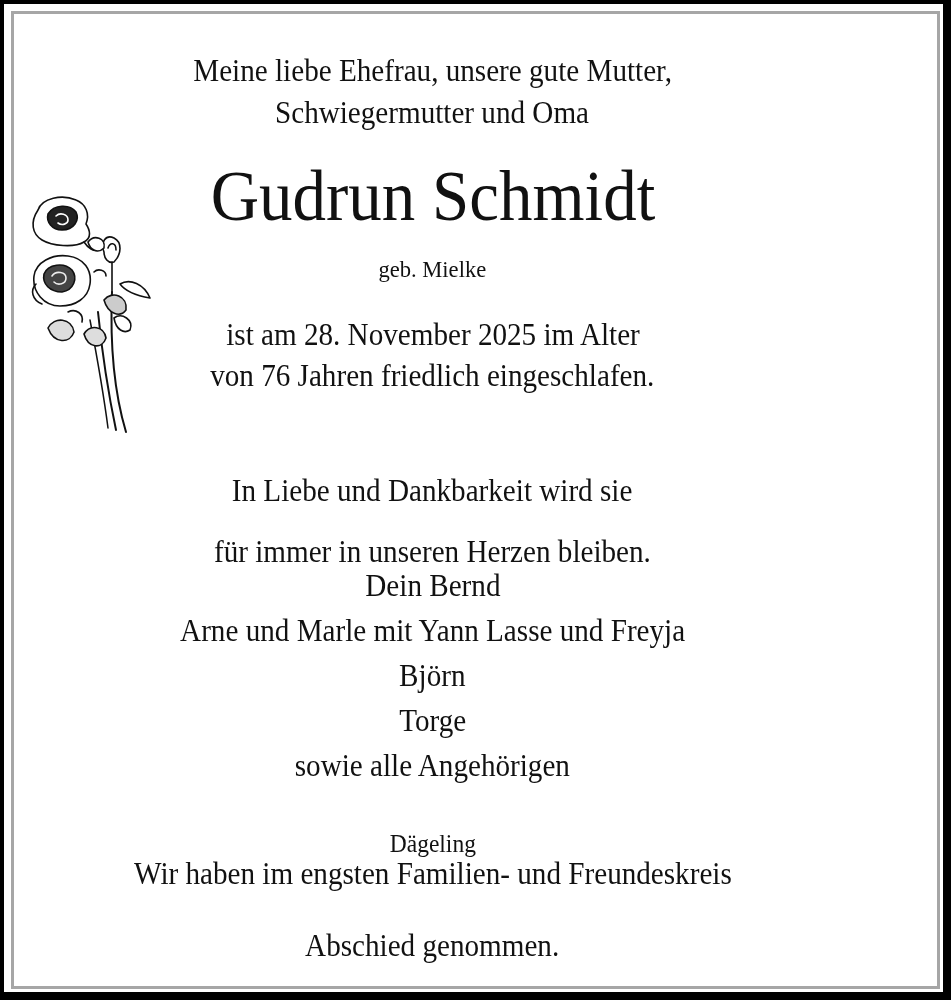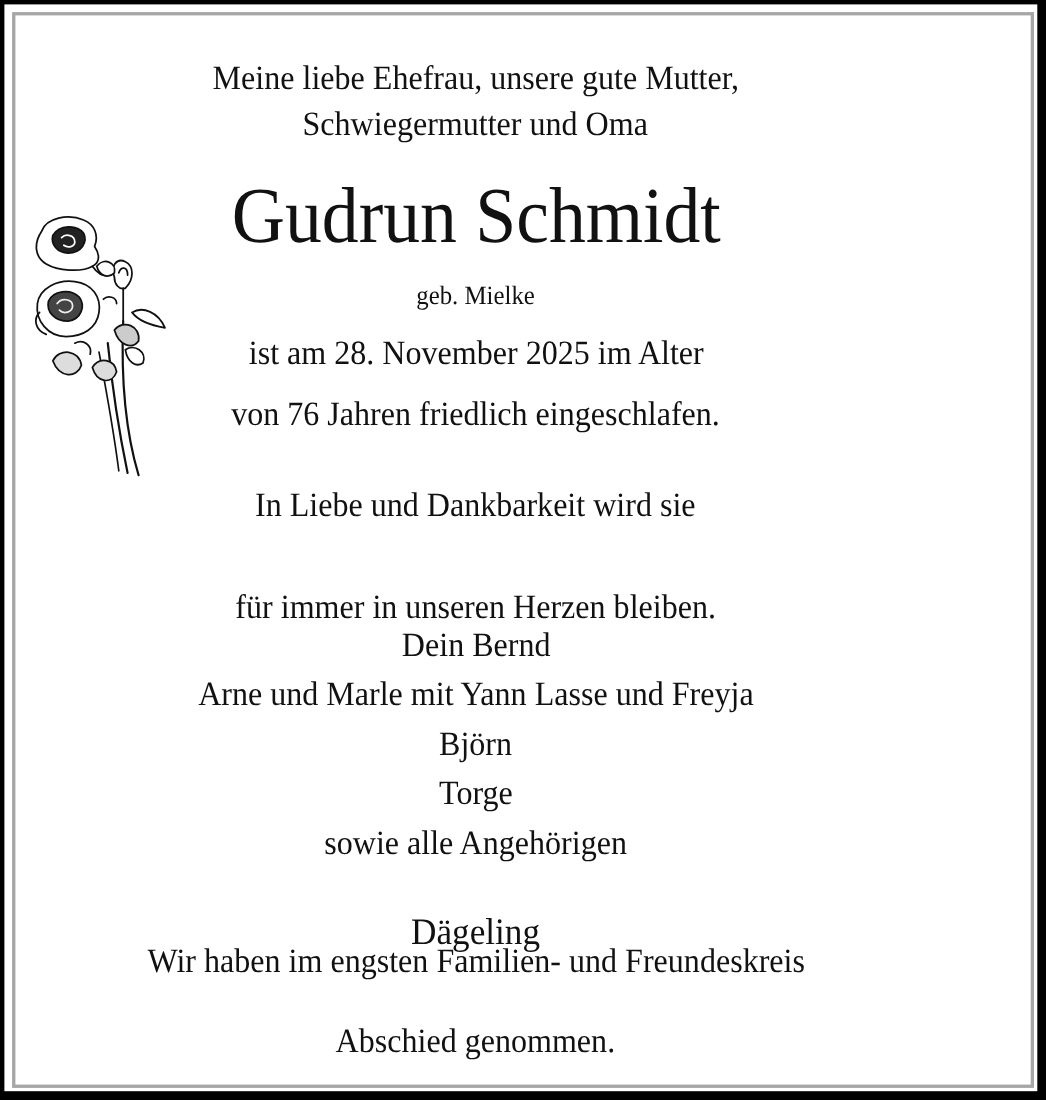--- a/index.html
+++ b/index.html
@@ -57,28 +57,28 @@
   </svg>
 </div>
 
 <div class="line body-text" style="top:55px"><span>Meine liebe Ehefrau, unsere gute Mutter,</span></div>
 <div class="line body-text" style="top:97px"><span>Schwiegermutter und Oma</span></div>
 
 <div class="line name" style="top:160px"><span>Gudrun Schmidt</span></div>
 
 <div class="line small" style="top:257px"><span>geb. Mielke</span></div>
 
-<div class="line body-text" style="top:305px"><span>ist am 28. November 2025 im Alter</span></div>
+<div class="line body-text" style="top:319px"><span>ist am 28. November 2025 im Alter</span></div>
 <div class="line body-text" style="top:360px"><span>von 76 Jahren friedlich eingeschlafen.</span></div>
 
-<div class="line body-text" style="top:443px"><span>In Liebe und Dankbarkeit wird sie</span></div>
+<div class="line body-text" style="top:475px"><span>In Liebe und Dankbarkeit wird sie</span></div>
 <div class="line body-text" style="top:536px"><span>für immer in unseren Herzen bleiben.</span></div>
 
 <div class="line body-text" style="top:570px"><span>Dein Bernd</span></div>
 <div class="line body-text" style="top:615px"><span>Arne und Marle mit Yann Lasse und Freyja</span></div>
 <div class="line body-text" style="top:660px"><span>Björn</span></div>
 <div class="line body-text" style="top:705px"><span>Torge</span></div>
 <div class="line body-text" style="top:750px"><span>sowie alle Angehörigen</span></div>
 
-<div class="line small" style="top:831px; font-size:34px"><span>Dägeling</span></div>
+<div class="line small" style="top:831px; font-size:25px"><span>Dägeling</span></div>
 
 <div class="line body-text" style="top:858px"><span>Wir haben im engsten Familien- und Freundeskreis</span></div>
 <div class="line body-text" style="top:930px"><span>Abschied genommen.</span></div>
 
 </body></html>

